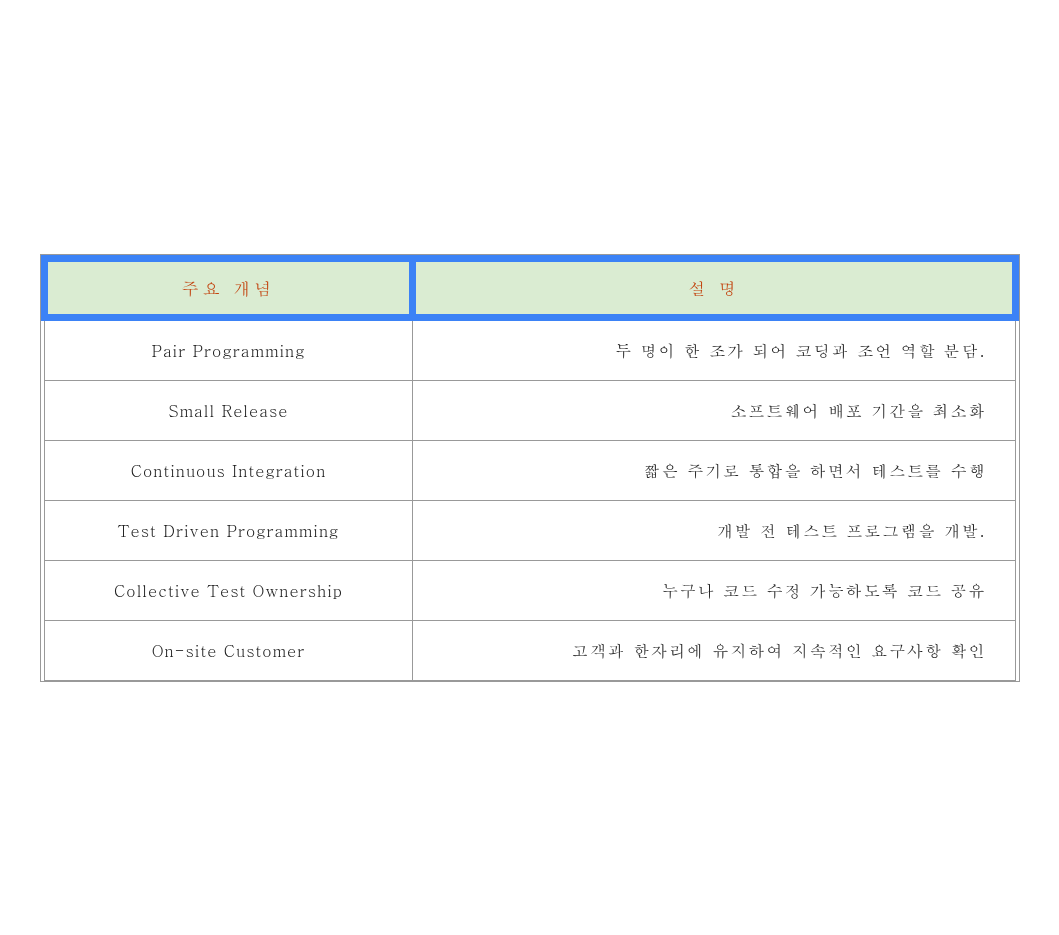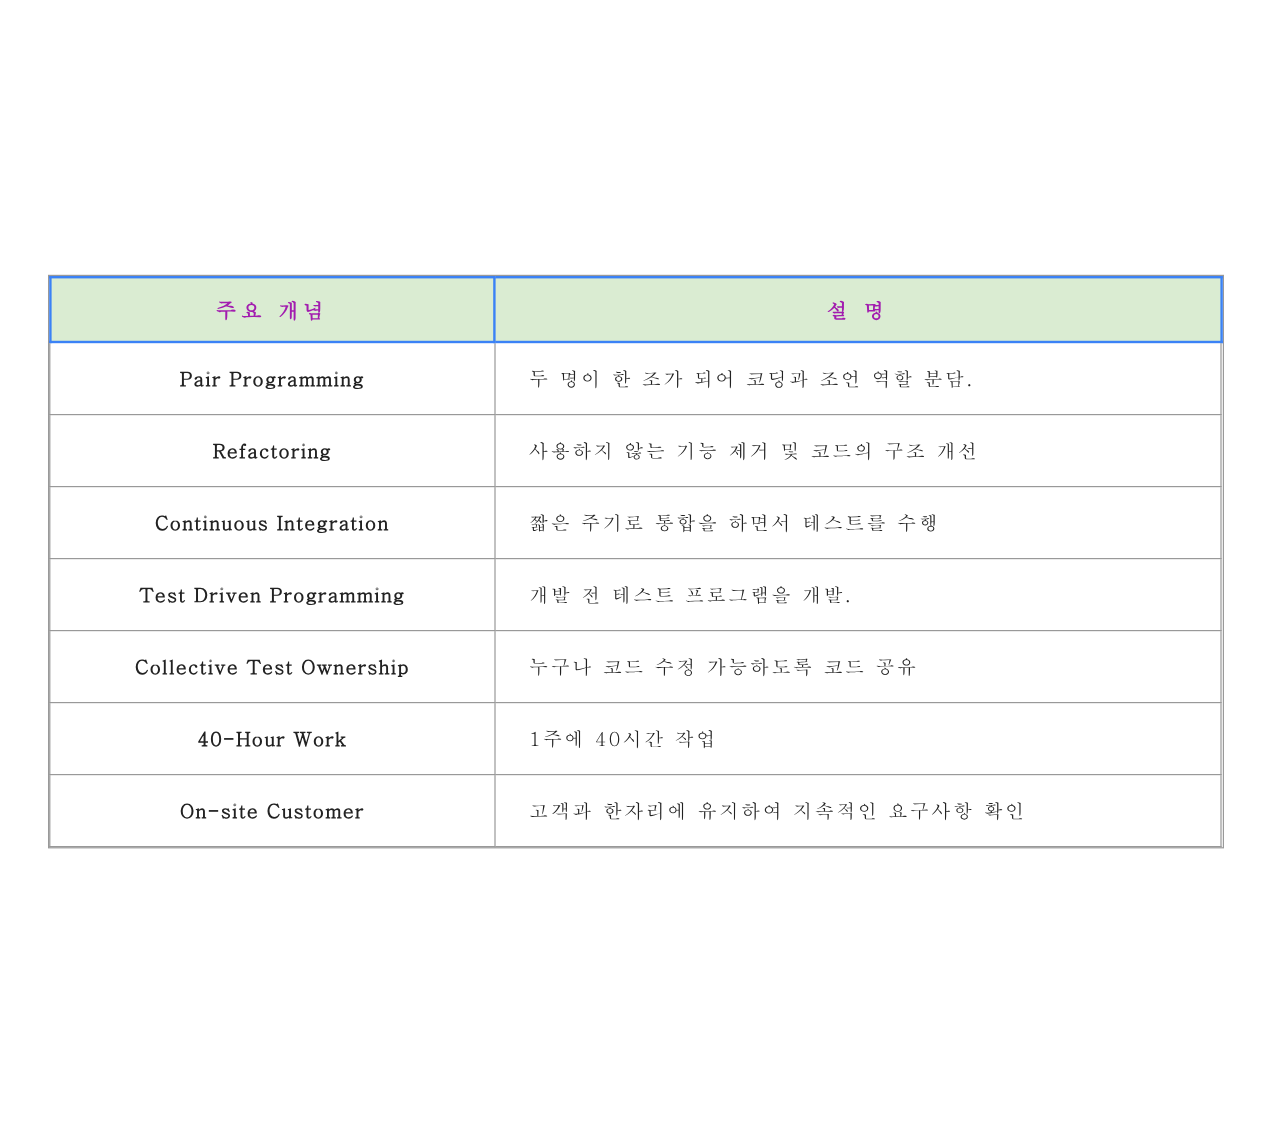--- a/index.html
+++ b/index.html
@@ -23,46 +23,45 @@
       border-collapse: collapse;
     }
 
     table {
       width: 100%;
       border-collapse: collapse;
     }
 
     thead tr th {
       background-color: #daecd2;
-      border: 2px solid #3b82f6;
+      border: 7px solid #3b82f6;
       padding: 14px 20px;
       text-align: center;
       font-size: 17px;
-      font-weight: bold;
+      font-weight: normal;
       letter-spacing: 4px;
-      color: #a21caf;
+      color: #c2410c;
     }
 
     tbody tr td {
       border: 1px solid #999;
       padding: 18px 28px;
       font-size: 16px;
       color: #222;
       vertical-align: middle;
     }
 
     tbody tr td:first-child {
       text-align: center;
       width: 38%;
       letter-spacing: 1px;
-      font-weight: bold;
     }
 
     tbody tr td:last-child {
-      text-align: left;
+      text-align: right;
       width: 62%;
       letter-spacing: 2px;
       margin-top: 14px;
     }
   </style>
 </head>
 <body>
 
 <div class="table-container">
   <table>
@@ -71,38 +70,34 @@
         <th>주요  개념</th>
         <th>설  명</th>
       </tr>
     </thead>
     <tbody id="table-body">
     <tr>
           <td>Pair Programming</td>
           <td>두 명이 한 조가 되어 코딩과 조언 역할 분담.</td>
         </tr>
         <tr>
-          <td>Refactoring</td>
-          <td>사용하지 않는 기능 제거 및 코드의 구조 개선</td>
+          <td>Small Release</td>
+          <td>소프트웨어 배포 기간을 최소화</td>
         </tr>
         <tr>
           <td>Continuous Integration</td>
           <td>짧은 주기로 통합을 하면서 테스트를 수행</td>
         </tr>
         <tr>
           <td>Test Driven Programming</td>
           <td>개발 전 테스트 프로그램을 개발.</td>
         </tr>
         <tr>
           <td>Collective Test Ownership</td>
           <td>누구나 코드 수정 가능하도록 코드 공유</td>
         </tr>
         <tr>
-          <td>40-Hour Work</td>
-          <td>1주에 40시간 작업</td>
-        </tr>
-        <tr>
           <td>On-site Customer</td>
           <td>고객과 한자리에 유지하여 지속적인 요구사항 확인</td>
         </tr>
       </tbody>
   </table>
 </div>
 
 </body></html>

